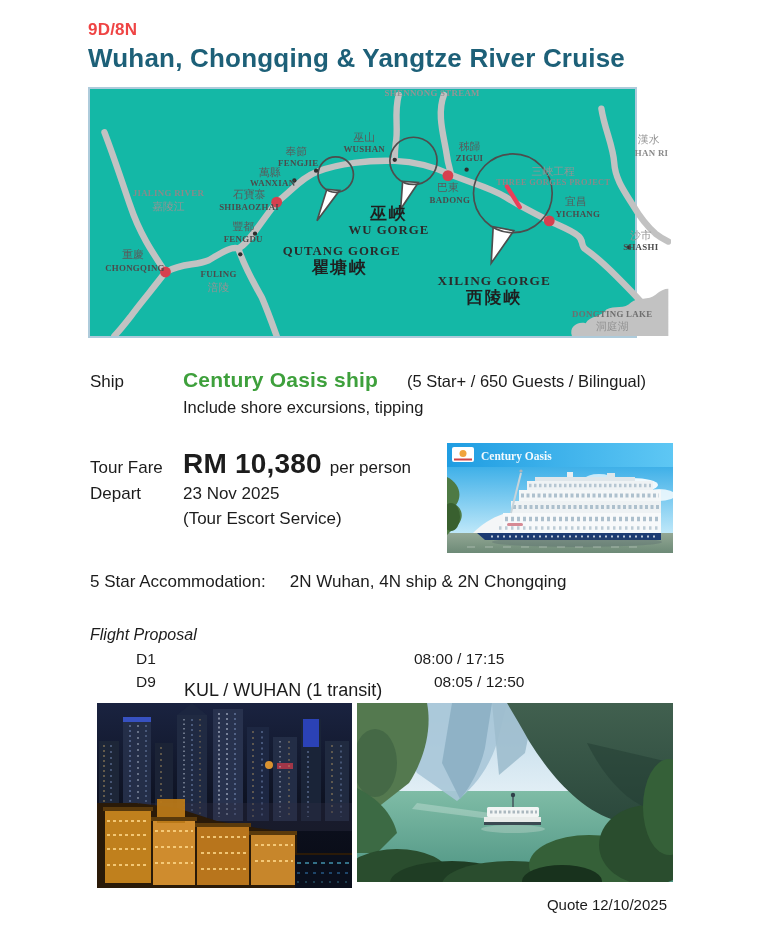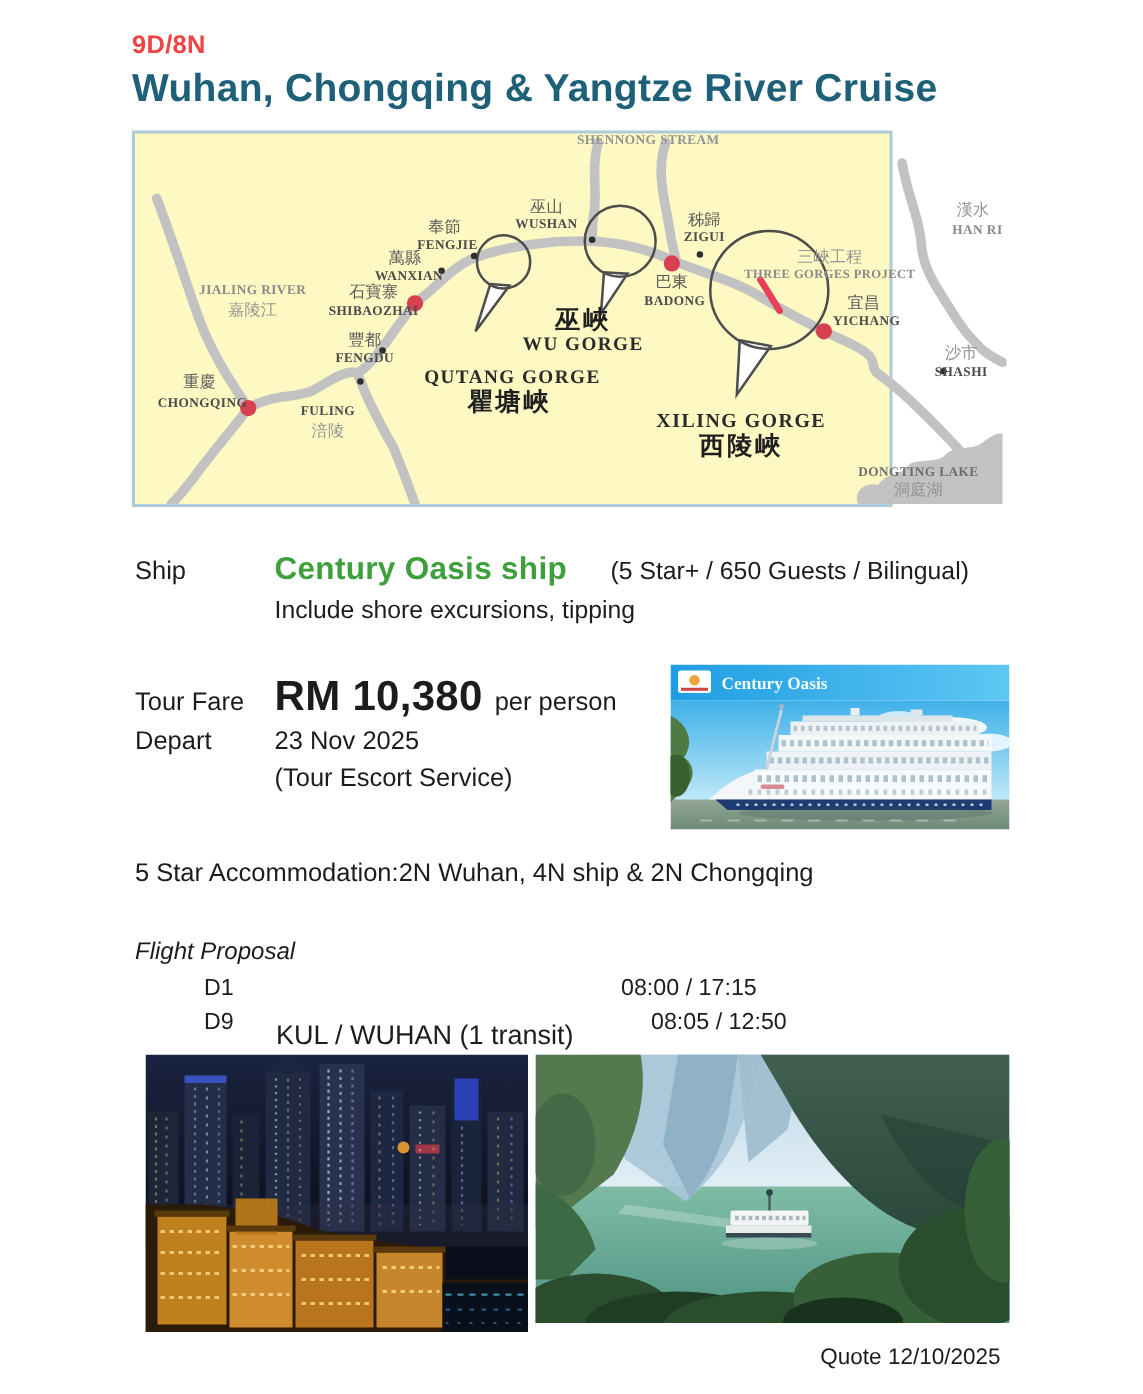--- a/index.html
+++ b/index.html
@@ -8,21 +8,21 @@
     position:relative; width:762px; height:929px; background:#ffffff;
     font-family:"Liberation Sans", sans-serif; color:#1c1c1c; overflow:hidden;
   }
   .abs { position:absolute; }
 
   
   .duration { left:88px; top:20px; font-size:17px; font-weight:700; color:#ef4444; letter-spacing:.2px; }
   .title    { left:88px; top:43px; font-size:26px; font-weight:800; color:#1d6078; letter-spacing:.2px; }
 
   
-  .map-box { left:88px; top:87px; width:507px; height:251px; border:2px solid #aecbdb; background:#fef9c3; }
+  .map-box { left:88px; top:87px; width:549px; height:251px; border:2px solid #aecbdb; background:#14b8a6; }
   .map-box svg { display:block; }
   text { font-family:"Liberation Serif", serif; }
   .t-en   { font-size:9px;  font-weight:700; fill:#4b4b4b; letter-spacing:.3px; }
   .t-cn   { font-size:11px; fill:#5a5a5a; }
   .t-gray { fill:#949494; }
   .t-gray2{ fill:#8a8a8a; }
   .g-en   { font-size:13px; font-weight:700; fill:#2b2b2b; letter-spacing:1px; }
   .g-cn   { font-size:17px; font-weight:700; fill:#1f1f1f; letter-spacing:2px; }
 
   
@@ -37,21 +37,21 @@
   .fare-unit { font-size:17px; margin-left:8px; }
   .depart-row { left:90px; top:484px; }
   .depart-date { font-size:17px; }
   .escort { left:183px; top:509px; font-size:17px; }
 
   
   .ship-photo { left:447px; top:443px; width:250px; height:110px; }
 
   
   .accom { left:90px; top:572px; font-size:17px; }
-  .accom .val { }
+  .accom .val { margin-left:24px; }
 
   
   .fp-label   { left:90px;  top:626px; font-size:16px;font-style:italic; }
   .fp-airline { left:228px; top:626px; font-size:15.5px; }
   .fp-day   { font-size:15.5px; }
   .fp-route { font-size:18px;margin-top:30px; }
   .fp-time  { font-size:15.5px; }
   .fr1-day   { left:136px; top:650px; }
   .fr1-route { left:184px; top:650px; }
   .fr1-time  { left:414px; top:650px; }

